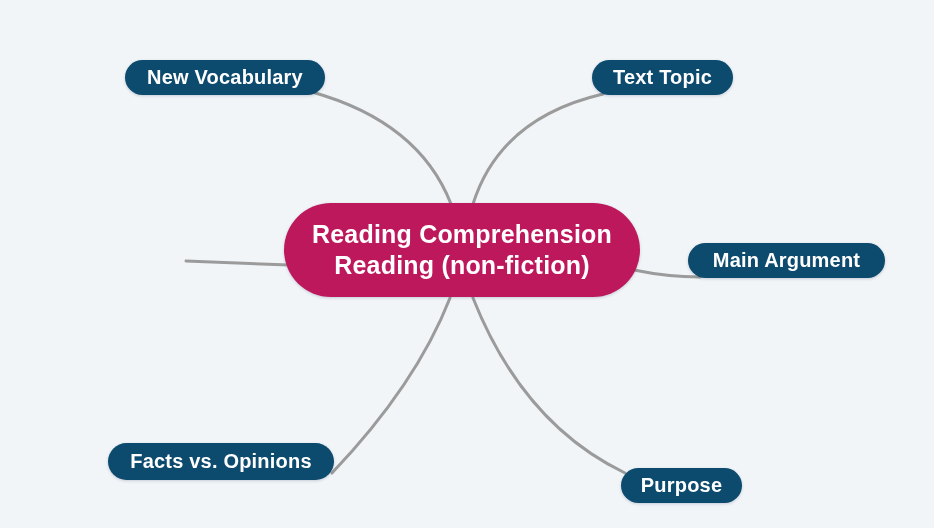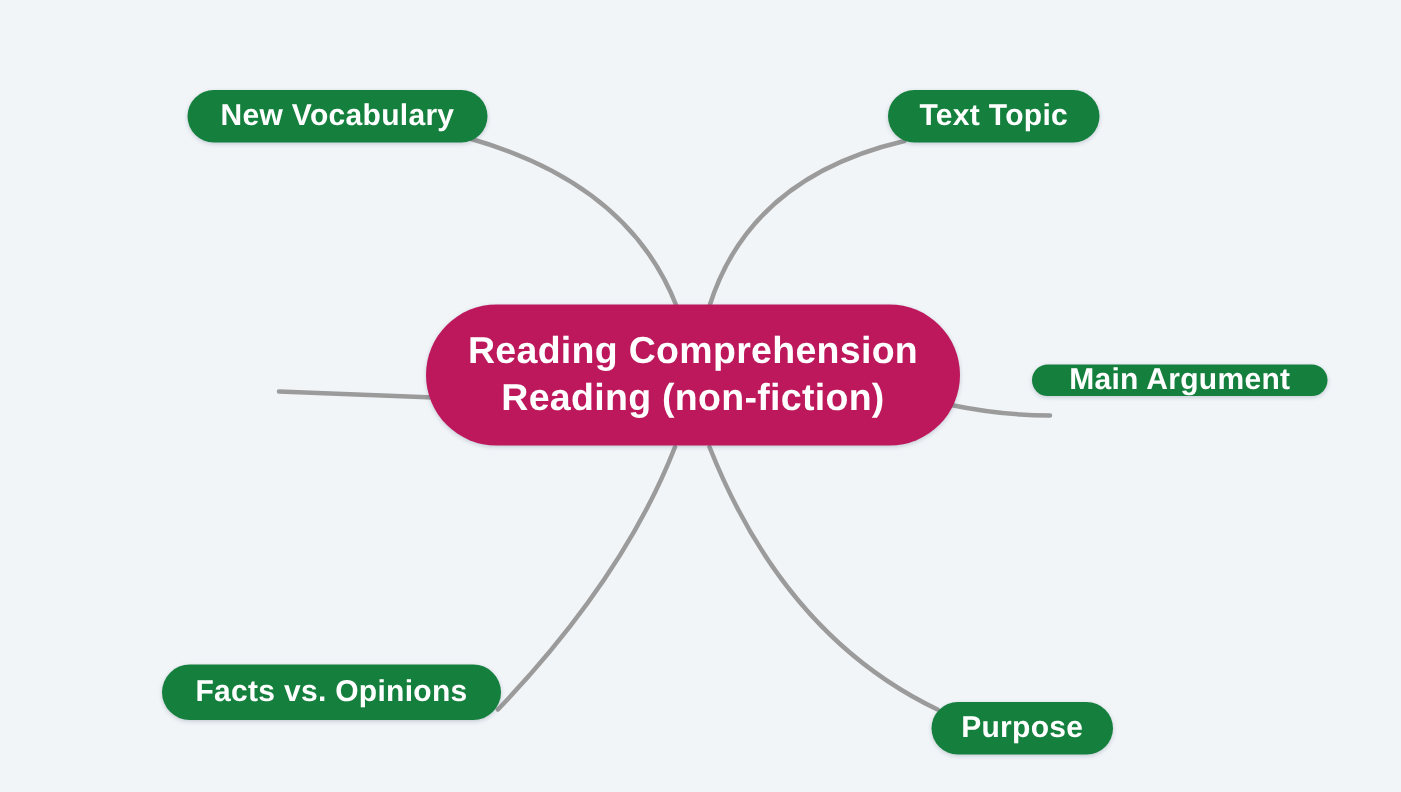--- a/index.html
+++ b/index.html
@@ -43,29 +43,29 @@
     left: 284px; top: 203px;
     width: 356px; height: 94px;
     background: #be185d;
     flex-direction: column;
     font-size: 25px;
     line-height: 31px;
     letter-spacing: 0.2px;
     text-align: right;
   }
   .node.branch {
-    background: #15803d;
+    background: #0c4a6e;
     font-size: 20px;
     letter-spacing: 0.2px;
     white-space: nowrap;
   }
   .b-new-vocabulary   { left: 125px; top: 60px;  width: 200px; height: 35px; }
   .b-text-topic       { left: 592px; top: 60px;  width: 141px; height: 35px; text-align: center; }
   .b-questions        { left: 48px;  top: 227px; width: 141px; height: 35px; }
-  .b-main-argument    { left: 688px; top: 243px; width: 197px; height: 21px; }
+  .b-main-argument    { left: 688px; top: 243px; width: 197px; height: 35px; }
   .b-facts-vs-opinions{ left: 108px; top: 443px; width: 226px; height: 37px; text-align: right; }
   .b-purpose          { left: 621px; top: 468px; width: 121px; height: 35px; }
 </style>
 </head>
 <body>
 
 <div class="canvas">
 
   <svg class="connectors" viewBox="0 0 934 528" xmlns="http://www.w3.org/2000/svg" aria-hidden="true">
     <path d="M 312 92 Q 419 122 451 204"></path>

